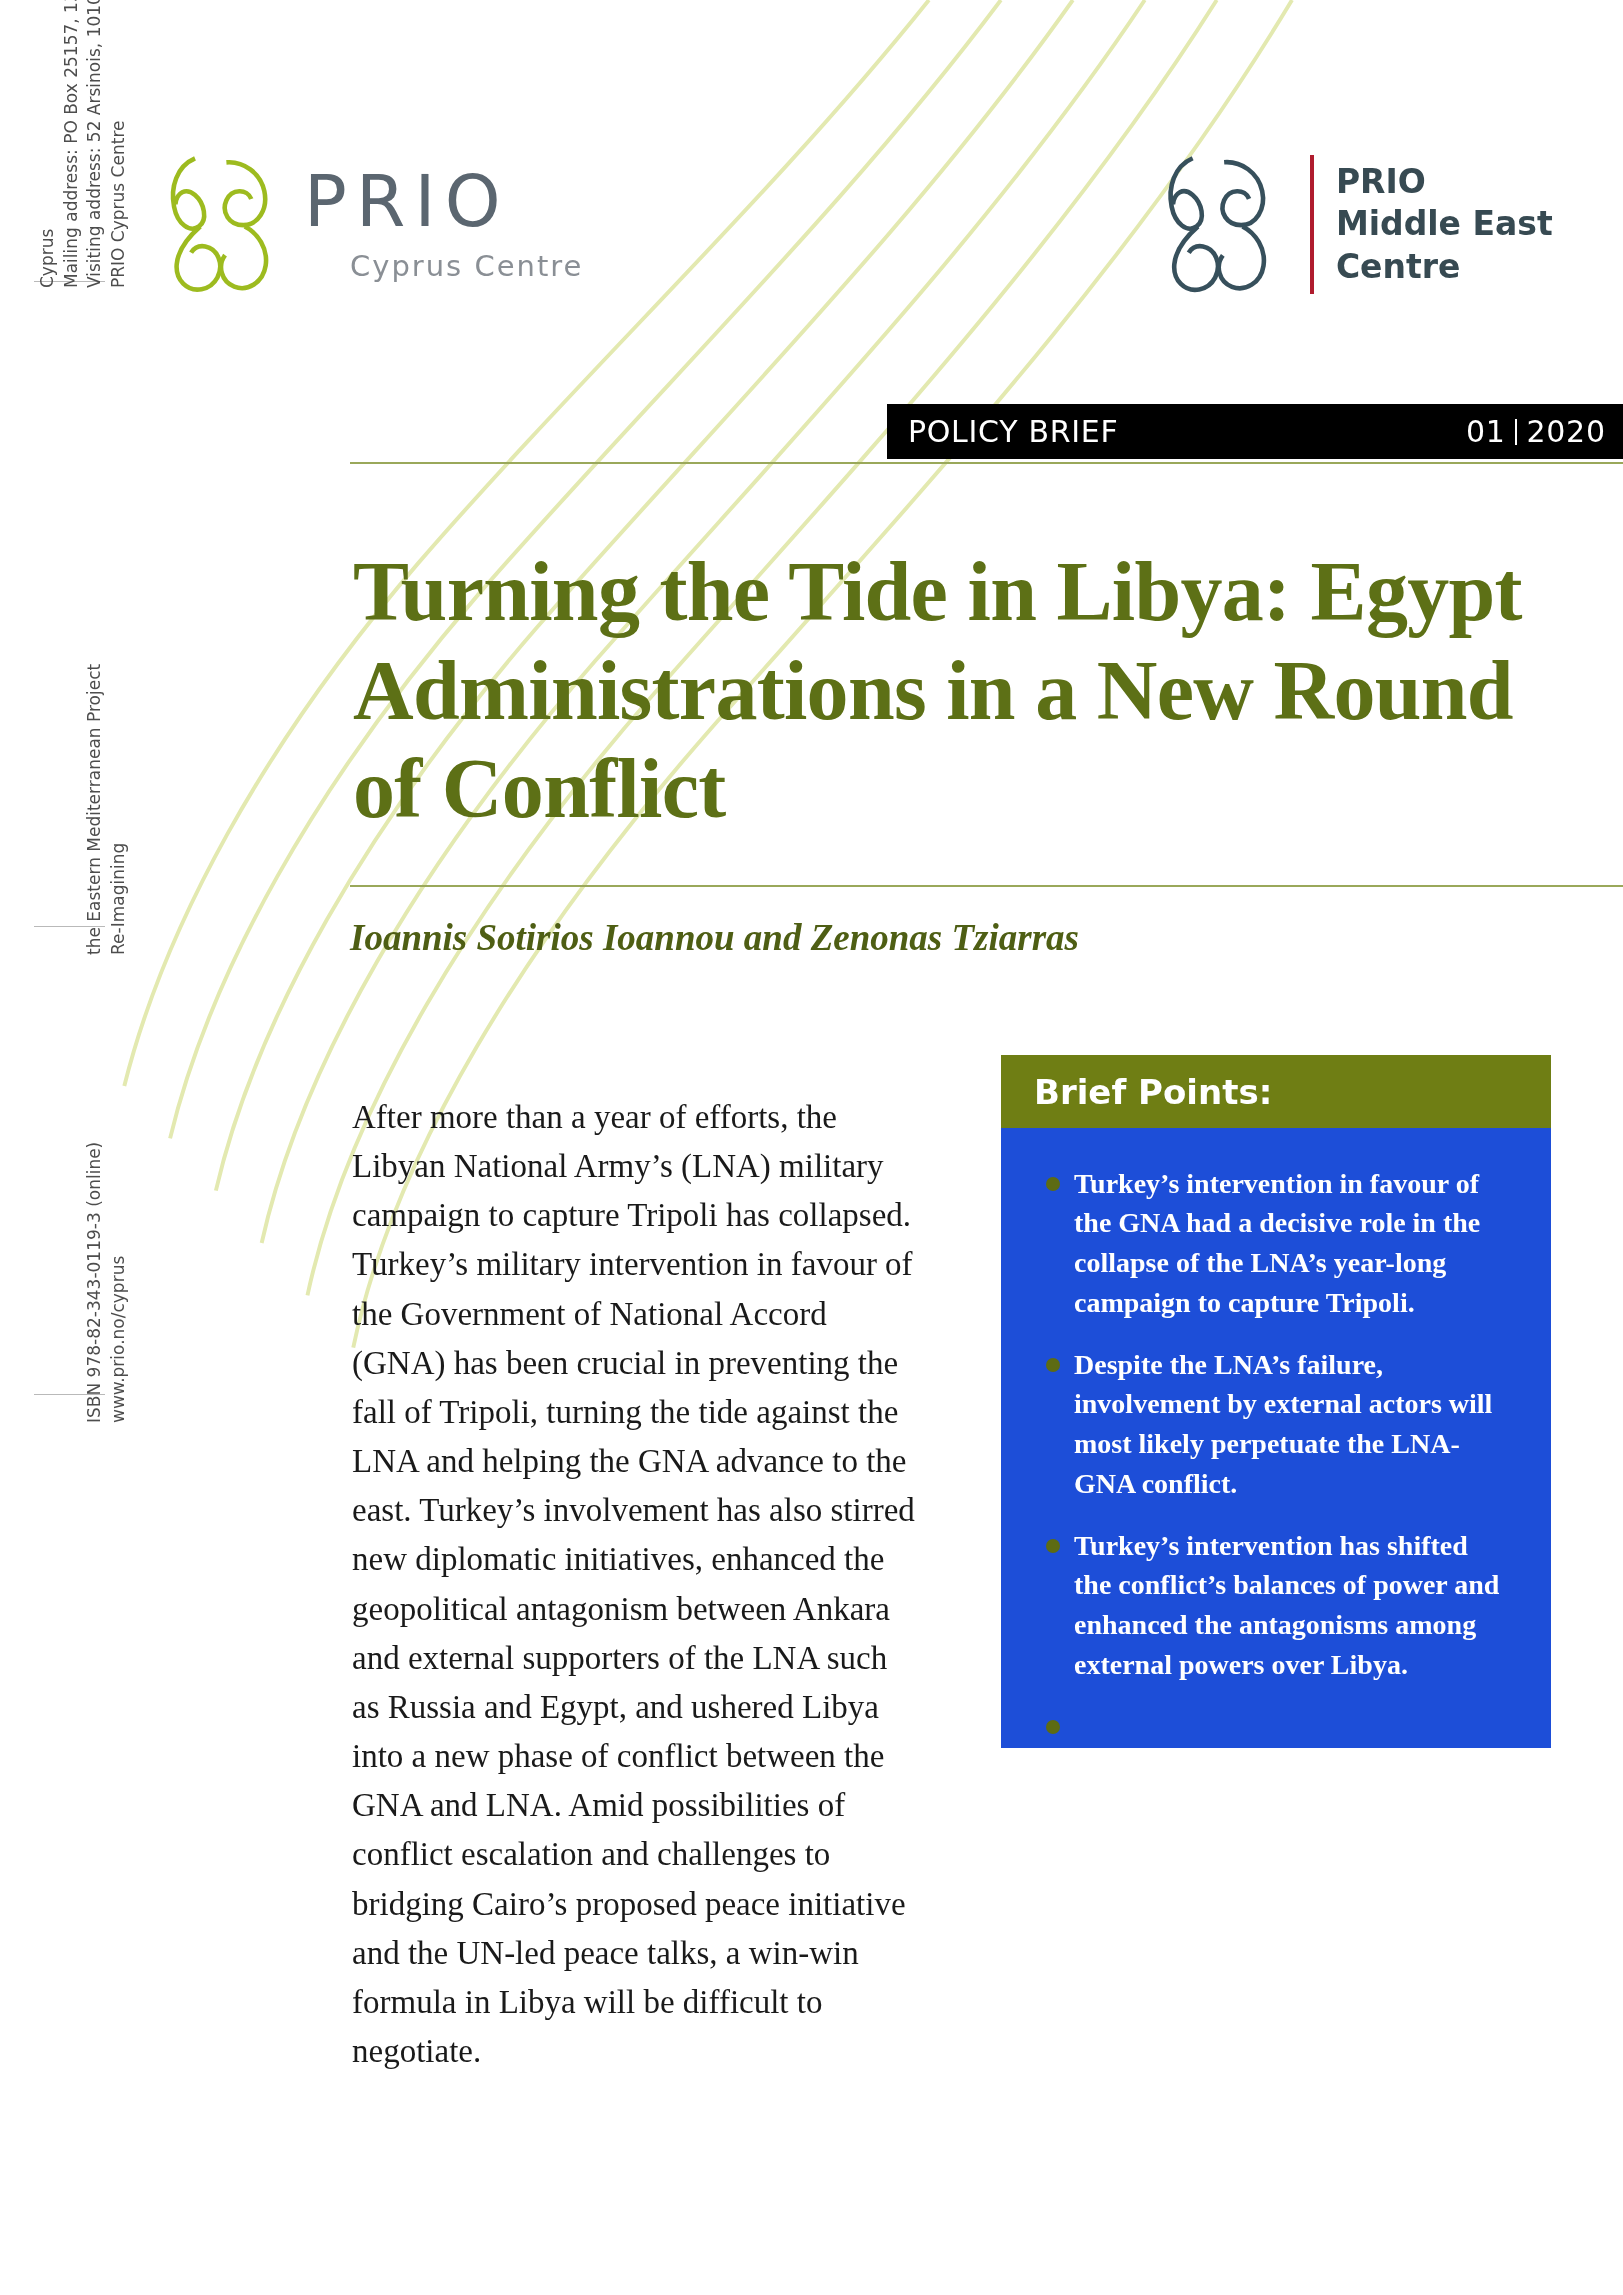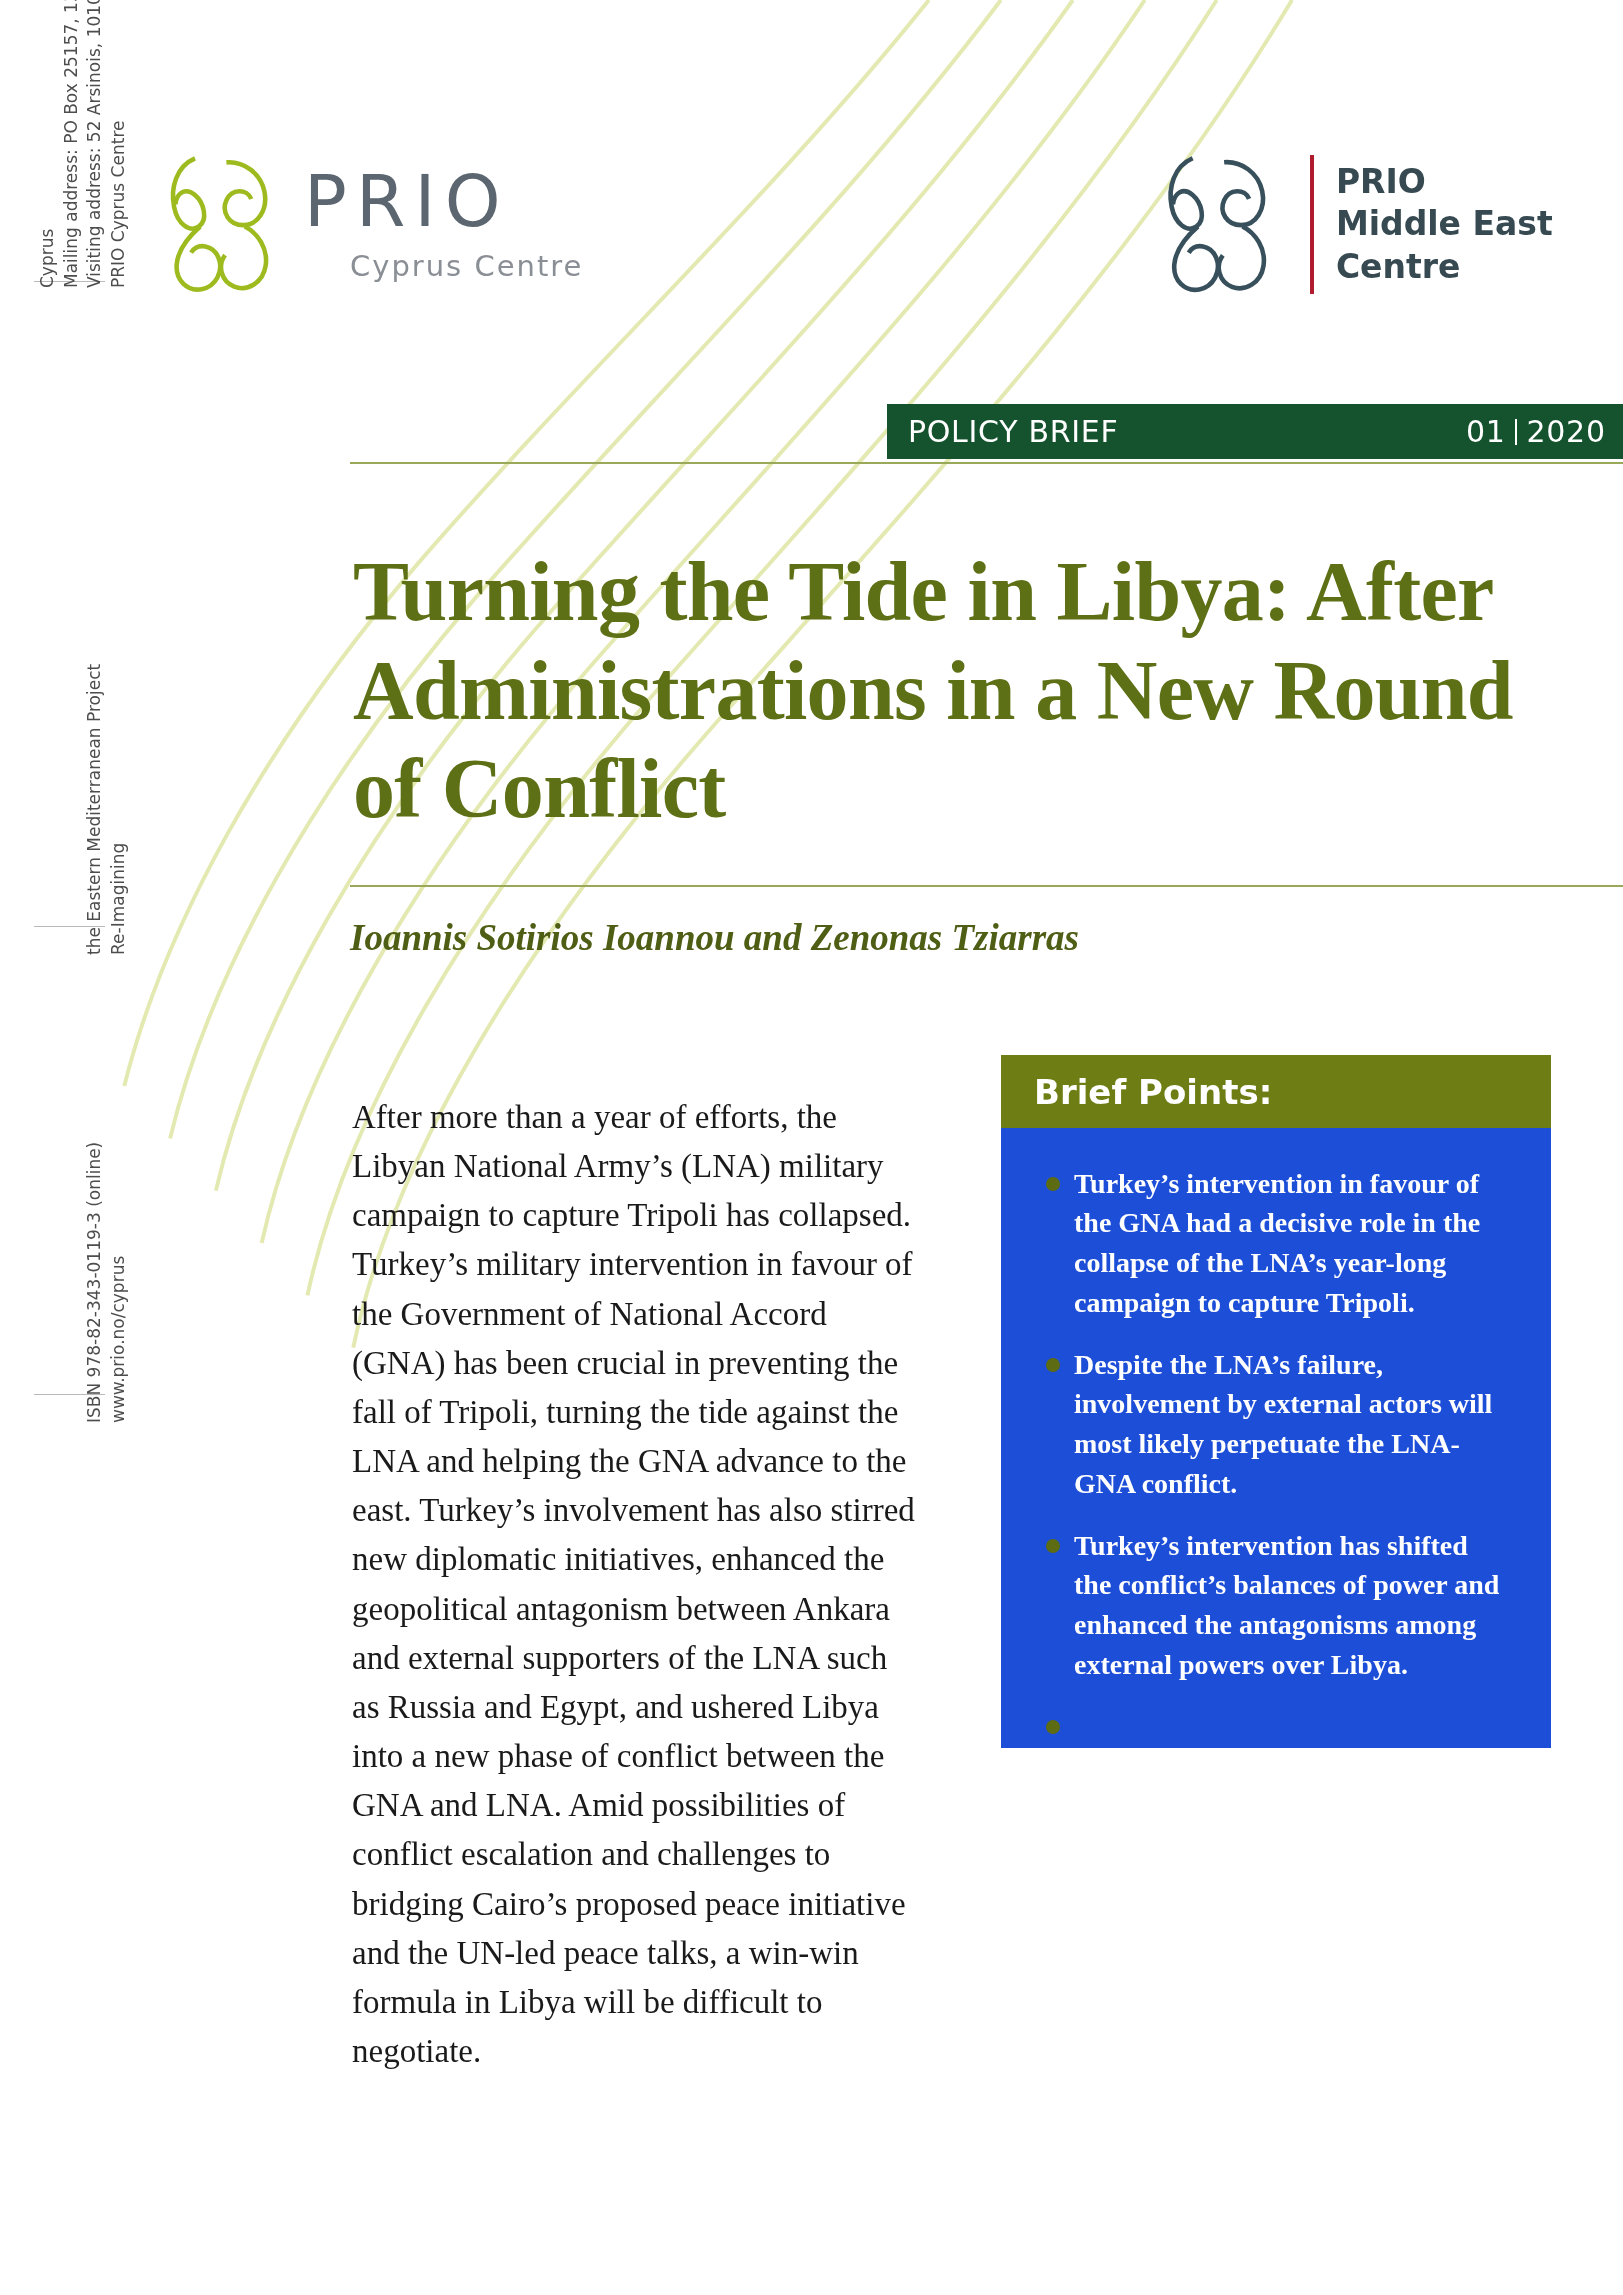--- a/index.html
+++ b/index.html
@@ -74,21 +74,21 @@
     color: #374a52;
   }
 
   
   .brief-bar {
     position: absolute;
     left: 887px;
     top: 404px;
     width: 737px;
     height: 55px;
-    background: #14532d;
+    background: #000000;
     display: flex;
     align-items: center;
     justify-content: space-between;
     box-sizing: border-box;
     padding: 0 18.3px 0 21px;
   }
   .brief-bar .label {
     font-family: "DejaVu Sans", sans-serif;
     font-size: 30px;
     color: #ffffff;
@@ -303,21 +303,21 @@
 <div class="brief-bar">
   <span class="label">POLICY BRIEF</span>
   <span class="issue">
     <span>01</span>
     <span class="sep"></span>
     <span>2020</span>
   </span>
 </div>
 
 <div class="title-rule-top"></div>
-<h1 class="doc-title">Turning the Tide in Libya: After Administrations in a New Round of Conflict</h1>
+<h1 class="doc-title">Turning the Tide in Libya: Egypt Administrations in a New Round of Conflict</h1>
 <div class="title-rule-bottom"></div>
 <div class="authors">Ioannis Sotirios Ioannou  and  Zenonas Tziarras</div>
 
 <p class="lede">After more than a year of efforts, the Libyan National Army’s (LNA) military campaign to capture Tripoli has collapsed. Turkey’s military intervention in favour of the Government of National Accord (GNA) has been crucial in preventing the fall of Tripoli, turning the tide against the LNA and helping the GNA advance to the east. Turkey’s involvement has also stirred new diplomatic initiatives, enhanced the geopolitical antagonism between Ankara and external supporters of the LNA such as Russia and Egypt, and ushered Libya into a new phase of conflict between the GNA and LNA. Amid possibilities of conflict escalation and challenges to bridging Cairo’s proposed peace initiative and the UN-led peace talks, a win-win formula in Libya will be difficult to negotiate.</p>
 
 <div class="points-box">
   <div class="points-head">
     <h2>Brief Points:</h2>
   </div>
   <ul class="points-list">

